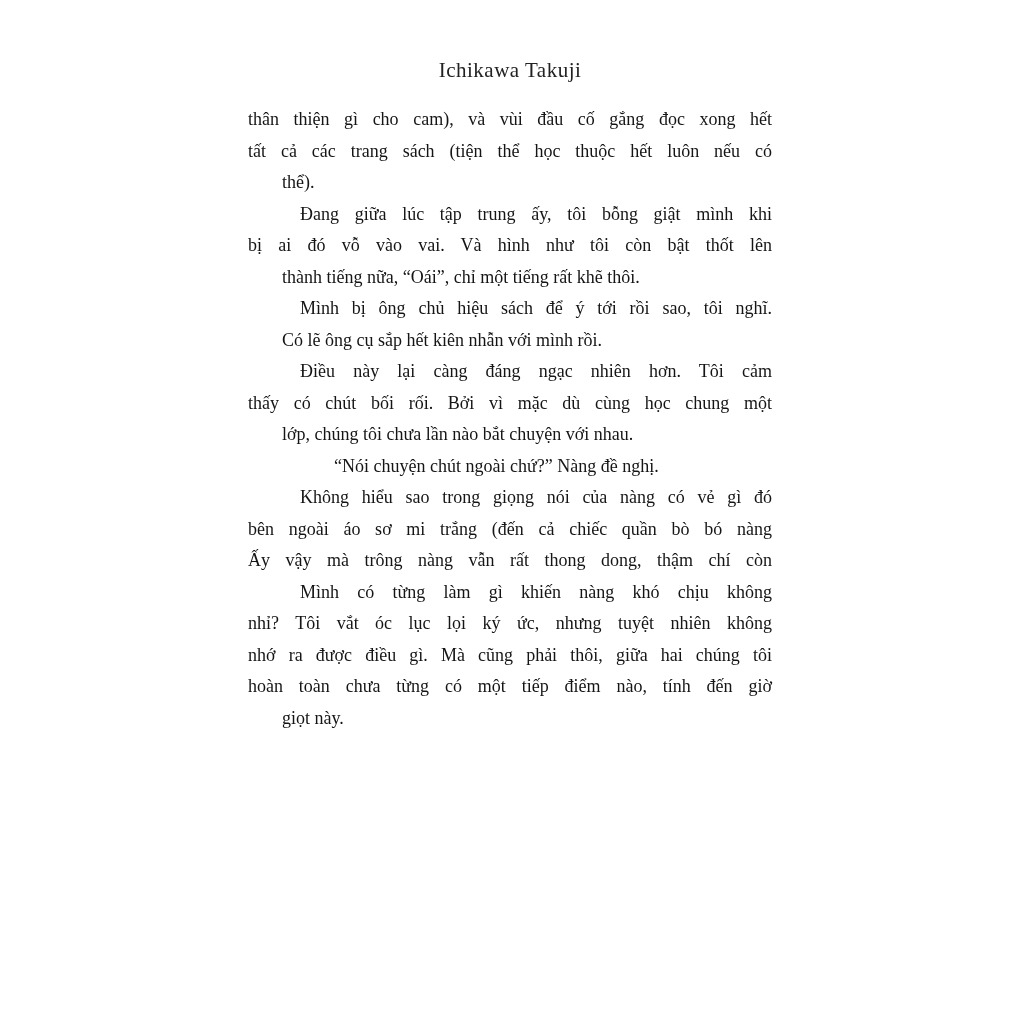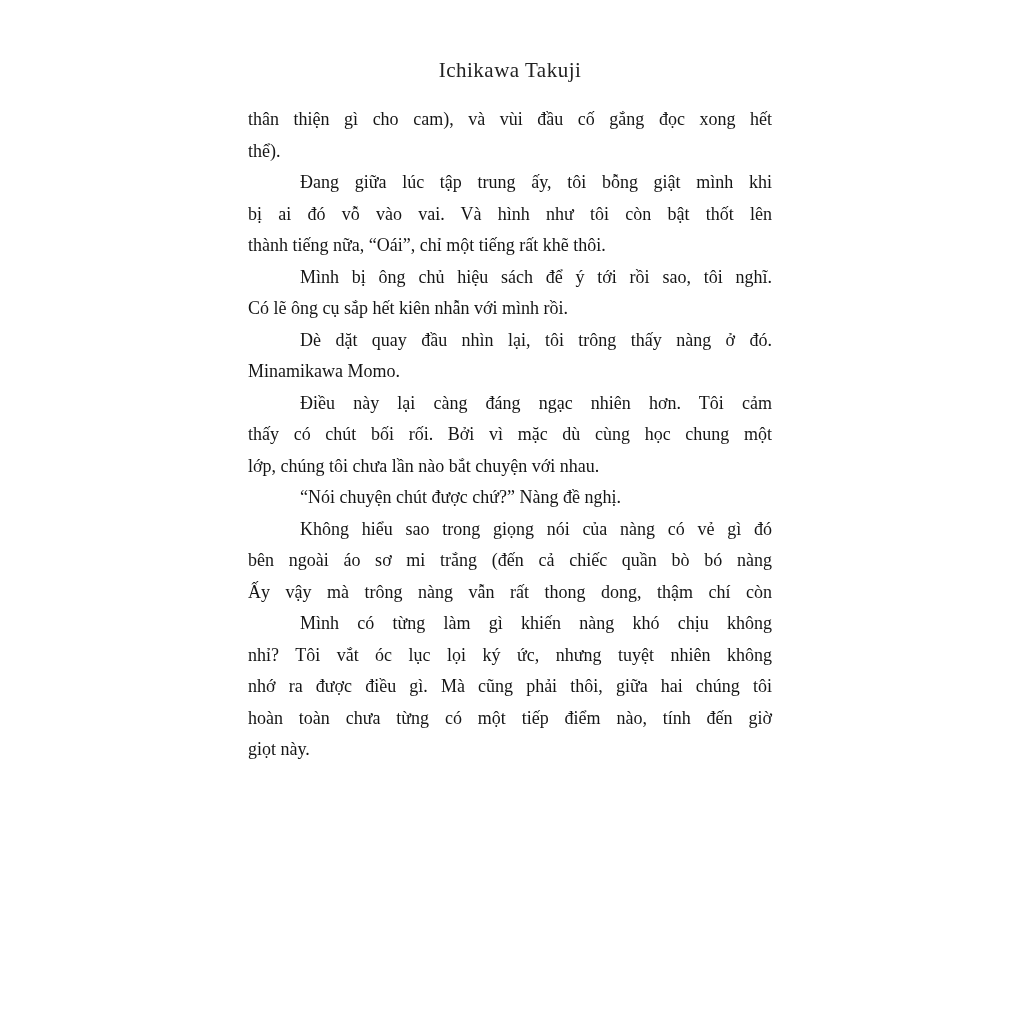--- a/index.html
+++ b/index.html
@@ -40,21 +40,21 @@
   .line {
     line-height: 31.5px;
     height: 31.5px;
     overflow: visible;
   }
   
   .line.jl {
     text-align: justify;
     text-align-last: justify;
   }
-  .line.ll { text-align: left; }
+  .line.ll { text-align: left; margin-left: 34px; }
   
   .line.ind { padding-left: 52px; }
   .page-footer {
     position: absolute;
     top: 938px;
     left: 248px;
     width: 524px;
     display: flex;
     justify-content: center;
     align-items: center;
@@ -76,42 +76,39 @@
 </head>
 <body>
 
 <div class="page">
 
   <div class="running-header">Ichikawa Takuji</div>
 
   <div class="body-text">
       <div class="para">
         <div class="line jl">thân thiện gì cho cam), và vùi đầu cố gắng đọc xong hết</div>
+        <div class="line jl">tất cả các trang sách (tiện thể học thuộc hết luôn nếu có</div>
         <div class="line ll">thể).</div>
       </div>
       <div class="para">
         <div class="line jl ind">Đang giữa lúc tập trung ấy, tôi bỗng giật mình khi</div>
         <div class="line jl">bị ai đó vỗ vào vai. Và hình như tôi còn bật thốt lên</div>
         <div class="line ll">thành tiếng nữa, “Oái”, chỉ một tiếng rất khẽ thôi.</div>
       </div>
       <div class="para">
         <div class="line jl ind">Mình bị ông chủ hiệu sách để ý tới rồi sao, tôi nghĩ.</div>
         <div class="line ll">Có lẽ ông cụ sắp hết kiên nhẫn với mình rồi.</div>
       </div>
       <div class="para">
-        <div class="line jl ind">Dè dặt quay đầu nhìn lại, tôi trông thấy nàng ở đó.</div>
-        <div class="line ll">Minamikawa Momo.</div>
-      </div>
-      <div class="para">
         <div class="line jl ind">Điều này lại càng đáng ngạc nhiên hơn. Tôi cảm</div>
         <div class="line jl">thấy có chút bối rối. Bởi vì mặc dù cùng học chung một</div>
         <div class="line ll">lớp, chúng tôi chưa lần nào bắt chuyện với nhau.</div>
       </div>
       <div class="para">
-        <div class="line ll ind">“Nói chuyện chút được chứ?” Nàng đề nghị.</div>
+        <div class="line ll ind">“Nói chuyện chút ngoài chứ?” Nàng đề nghị.</div>
       </div>
       <div class="para">
         <div class="line jl ind">Không hiểu sao trong giọng nói của nàng có vẻ gì đó</div>
         <div class="line jl">bên ngoài áo sơ mi trắng (đến cả chiếc quần bò bó nàng</div>
         <div class="line jl">Ấy vậy mà trông nàng vẫn rất thong dong, thậm chí còn</div>
       </div>
       <div class="para">
         <div class="line jl ind">Mình có từng làm gì khiến nàng khó chịu không</div>
         <div class="line jl">nhỉ? Tôi vắt óc lục lọi ký ức, nhưng tuyệt nhiên không</div>
         <div class="line jl">nhớ ra được điều gì. Mà cũng phải thôi, giữa hai chúng tôi</div>

